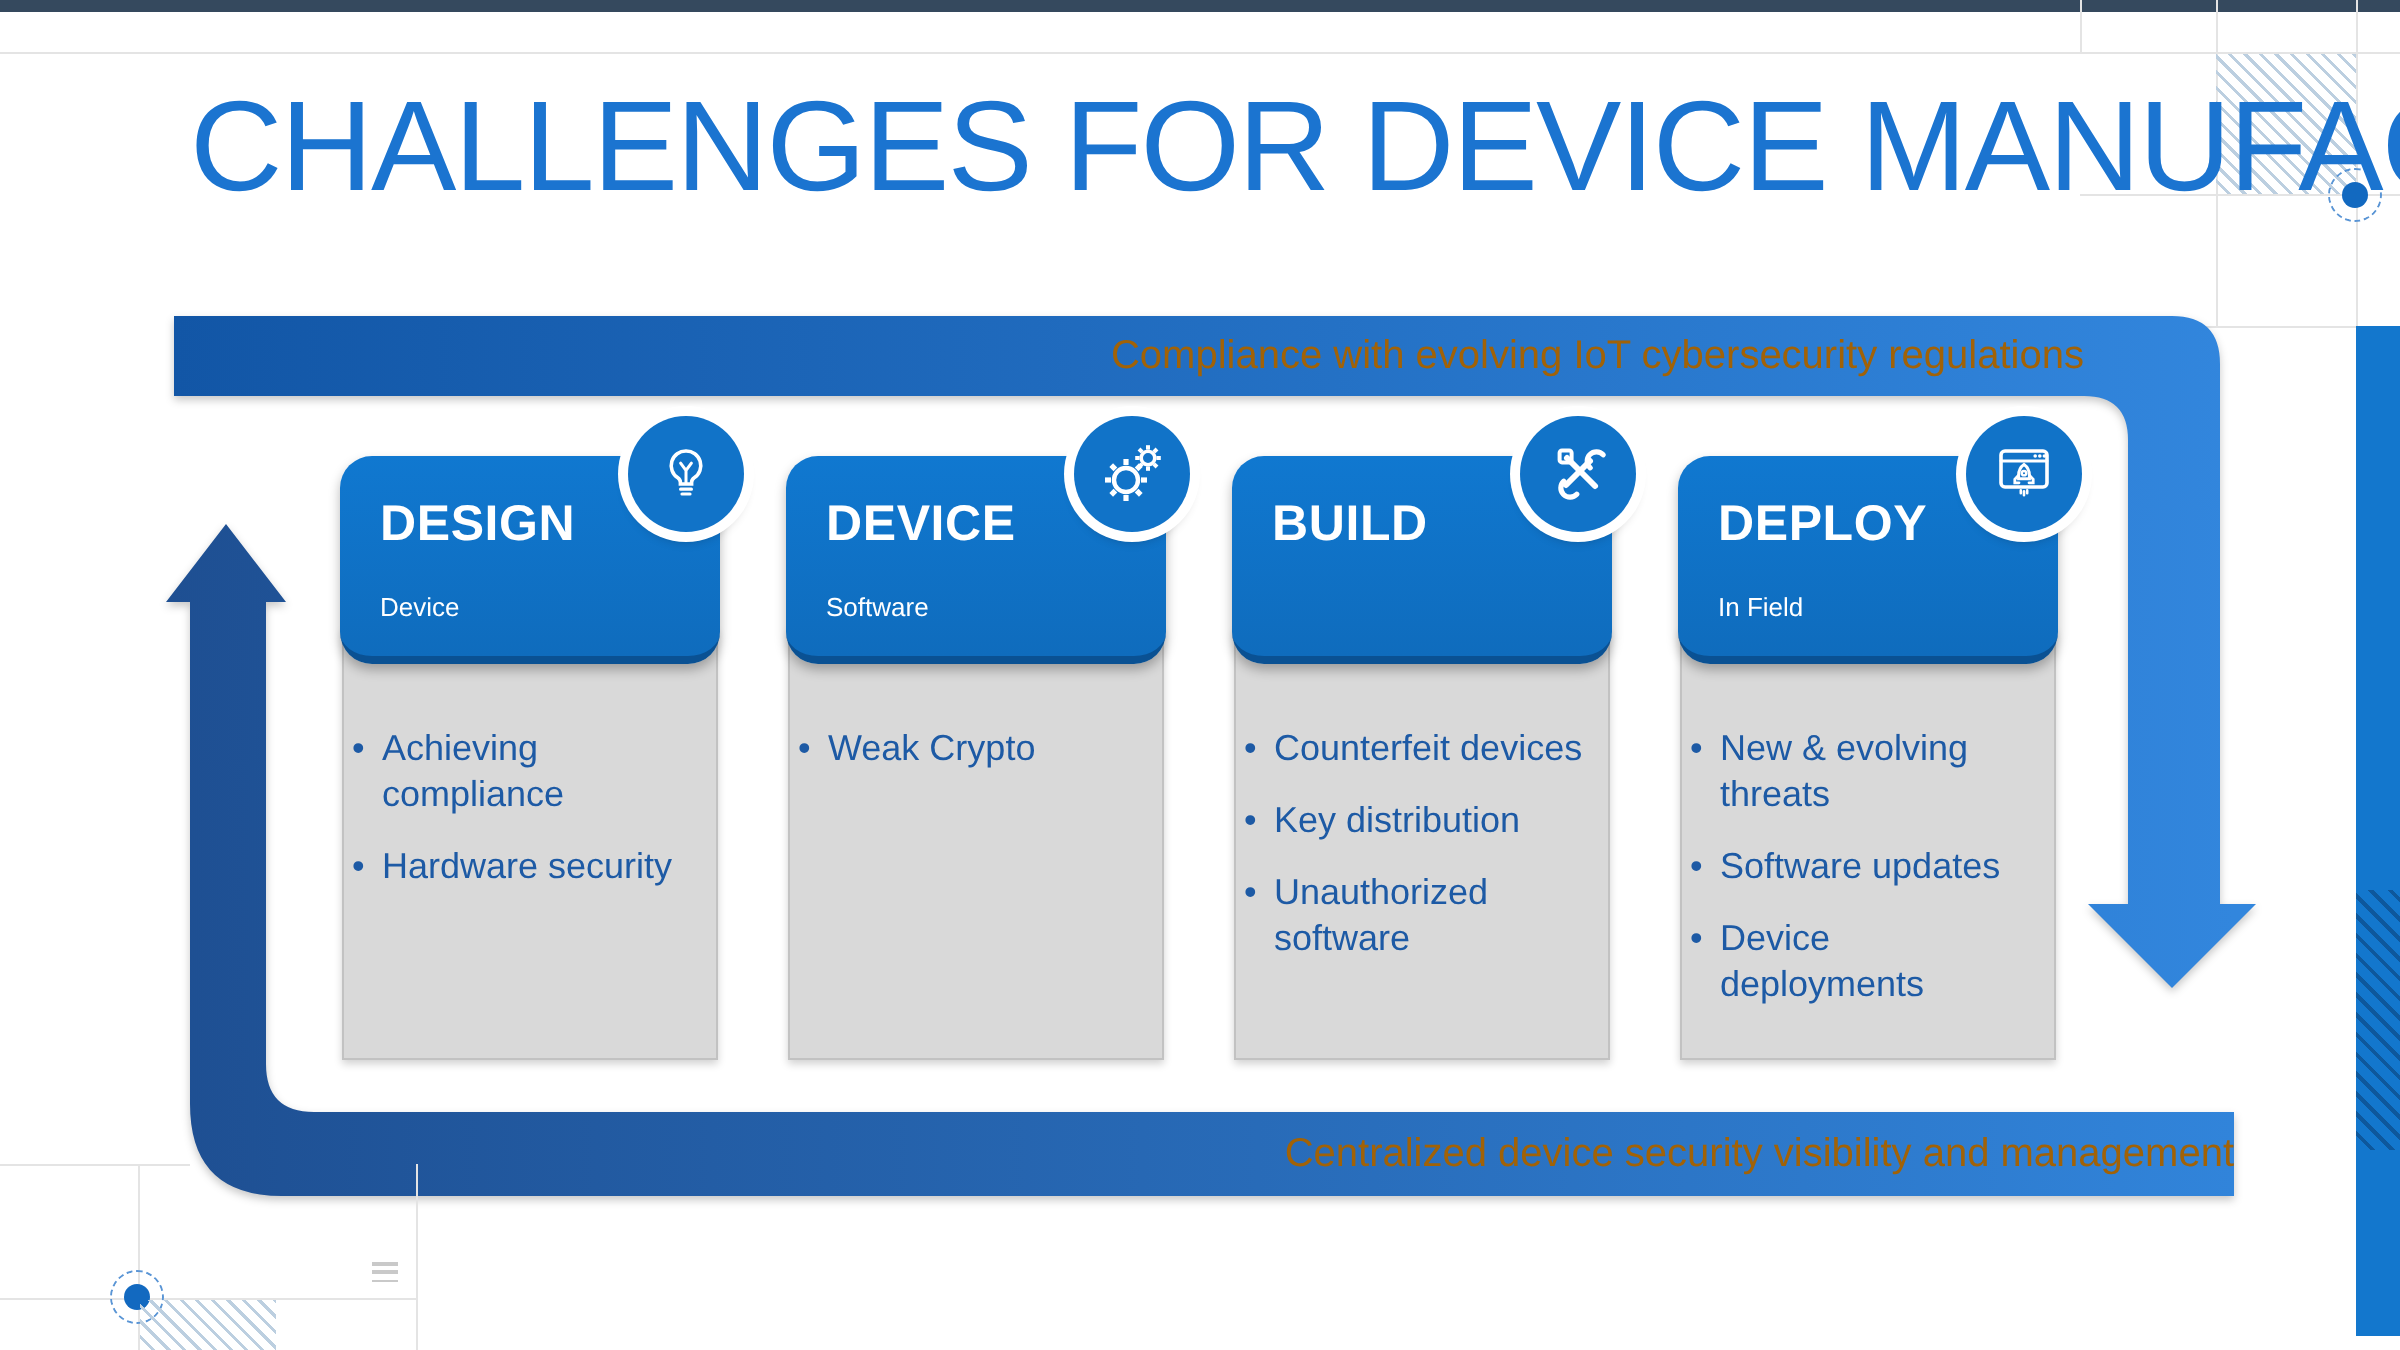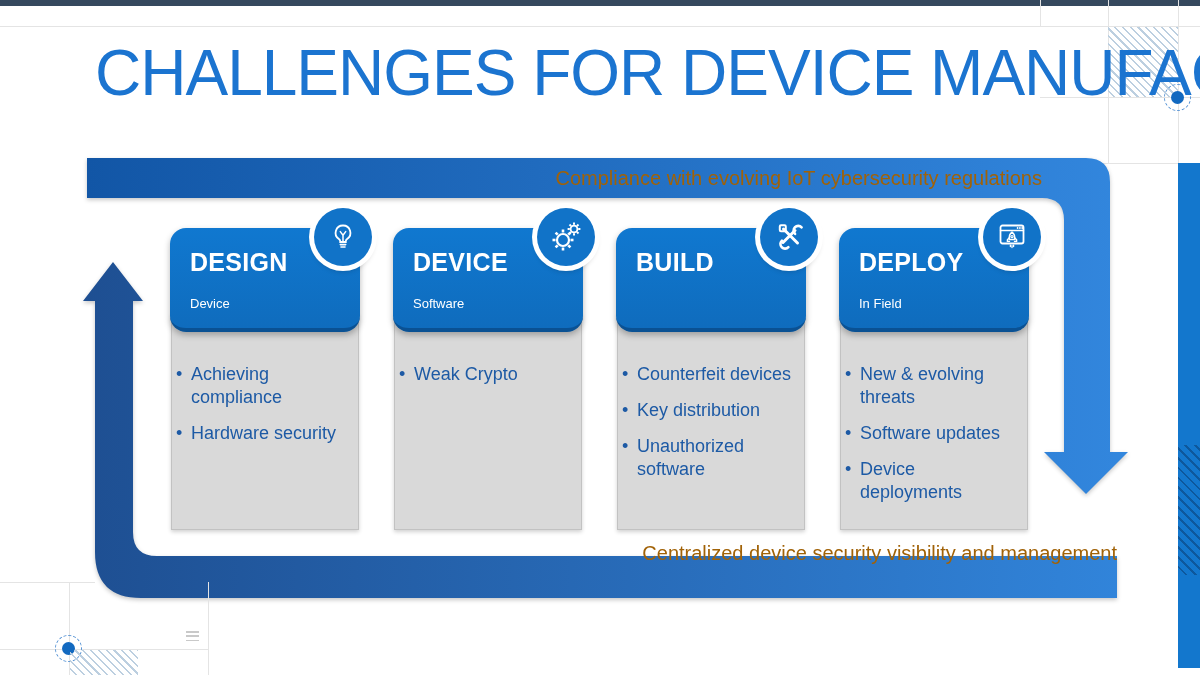--- a/index.html
+++ b/index.html
@@ -29,21 +29,21 @@
   .right-bar .bar-hatch{position:absolute;left:0;top:282px;width:100%;height:130px;
     background:repeating-linear-gradient(45deg,transparent 0 5px,rgba(9,62,116,.55) 5px 7px);}
   
   .page-title{position:absolute;left:95px;top:36px;width:1105px;font-size:64px;letter-spacing:-1px;
     color:var(--title-blue);white-space:nowrap;font-weight:400;}
   
   .flow-svg{position:absolute;left:0;top:0;width:1200px;height:675px;}
   .flow-svg path{filter:drop-shadow(0 2px 2px rgba(0,0,0,.22));}
   .banner-label{position:absolute;color:#a16207;font-size:20px;text-align:right;z-index:2;}
   .banner-label.top{left:87px;top:158px;width:955px;line-height:40px;}
-  .banner-label.bottom{left:133px;top:532px;width:984px;line-height:42px;}
+  .banner-label.bottom{left:133px;top:556px;width:984px;line-height:42px;}
   
   .card{position:absolute;top:228px;width:190px;height:302px;}
   .card-body{position:absolute;left:1px;right:1px;top:86px;bottom:0;background:var(--body-gray);
     border:1px solid var(--body-border);z-index:1;padding:48px 10px 0 4px;box-shadow:0 2px 4px rgba(0,0,0,.18);}
   .card-header{position:relative;height:104px;background:linear-gradient(180deg,#1078d0,#0f6cbd);
     border-bottom:4px solid var(--header-edge);border-radius:16px;z-index:2;
     padding:20px 0 0 20px;box-shadow:0 3px 6px rgba(0,0,0,.28);}
   .stage{color:#fff;font-size:25px;font-weight:700;letter-spacing:.3px;}
   .scope{color:#fff;font-size:13px;margin-top:19px;}
   .badge{position:absolute;top:-20px;left:144px;width:58px;height:58px;border-radius:50%;

